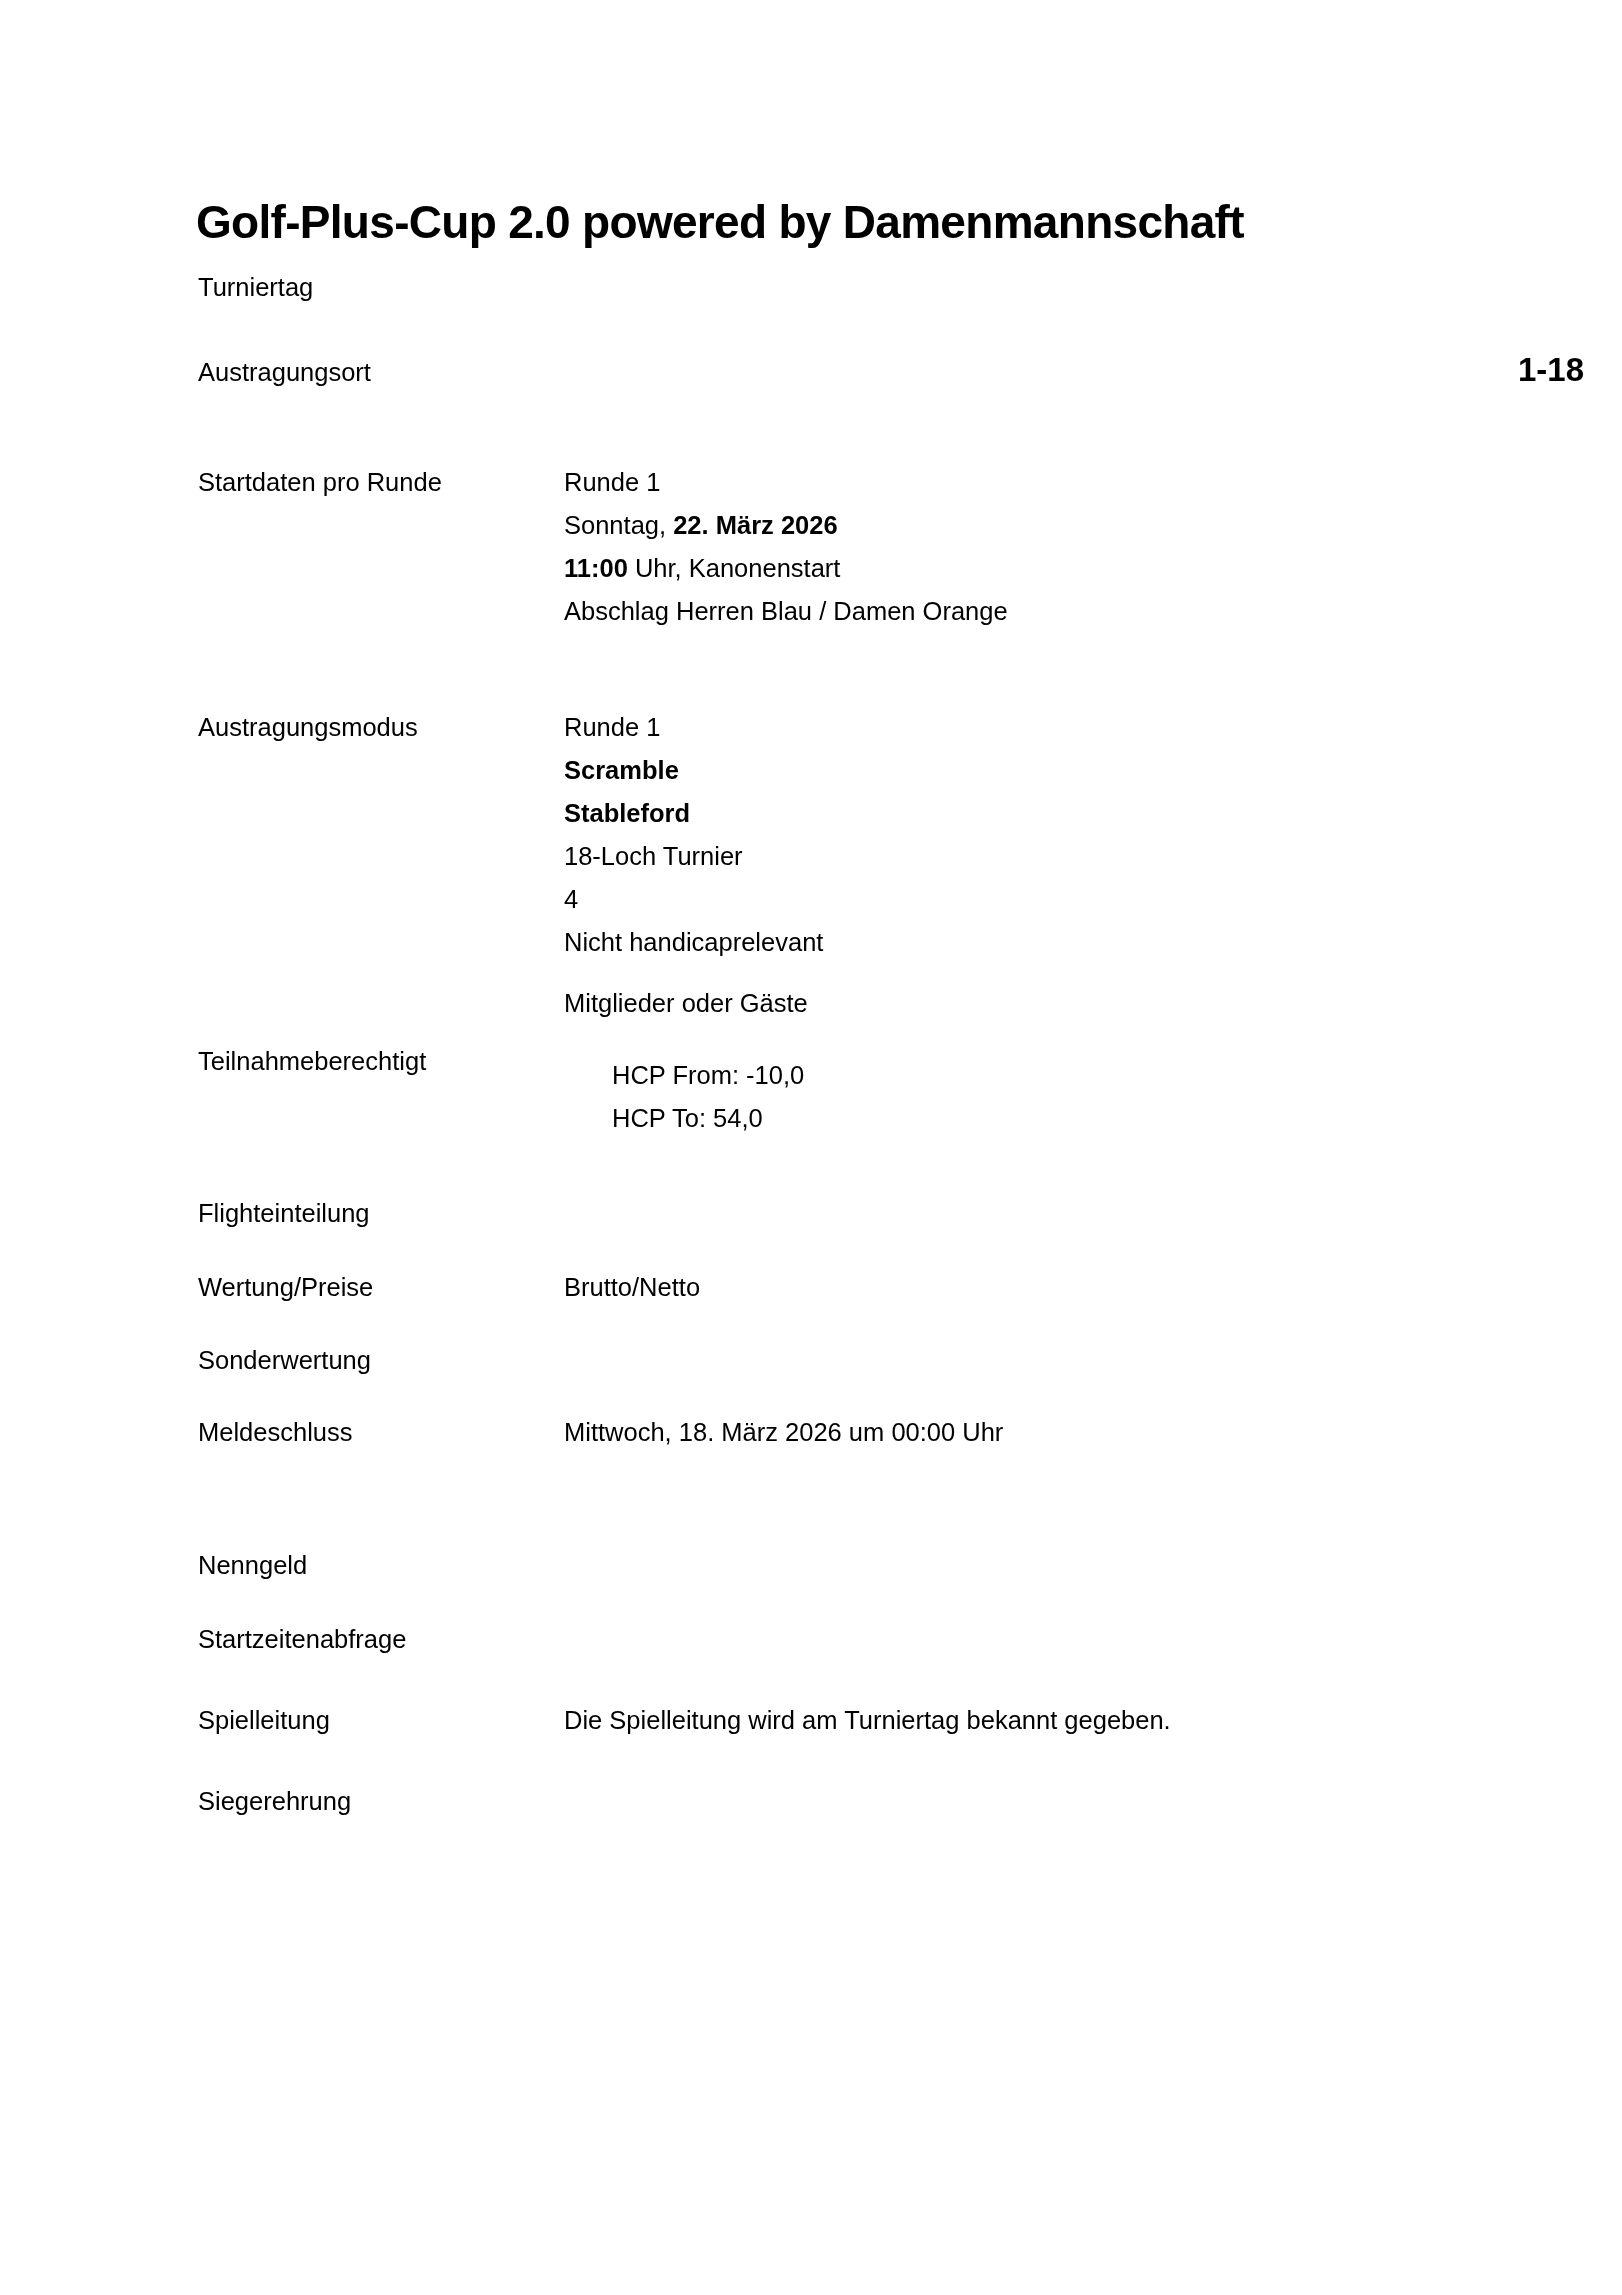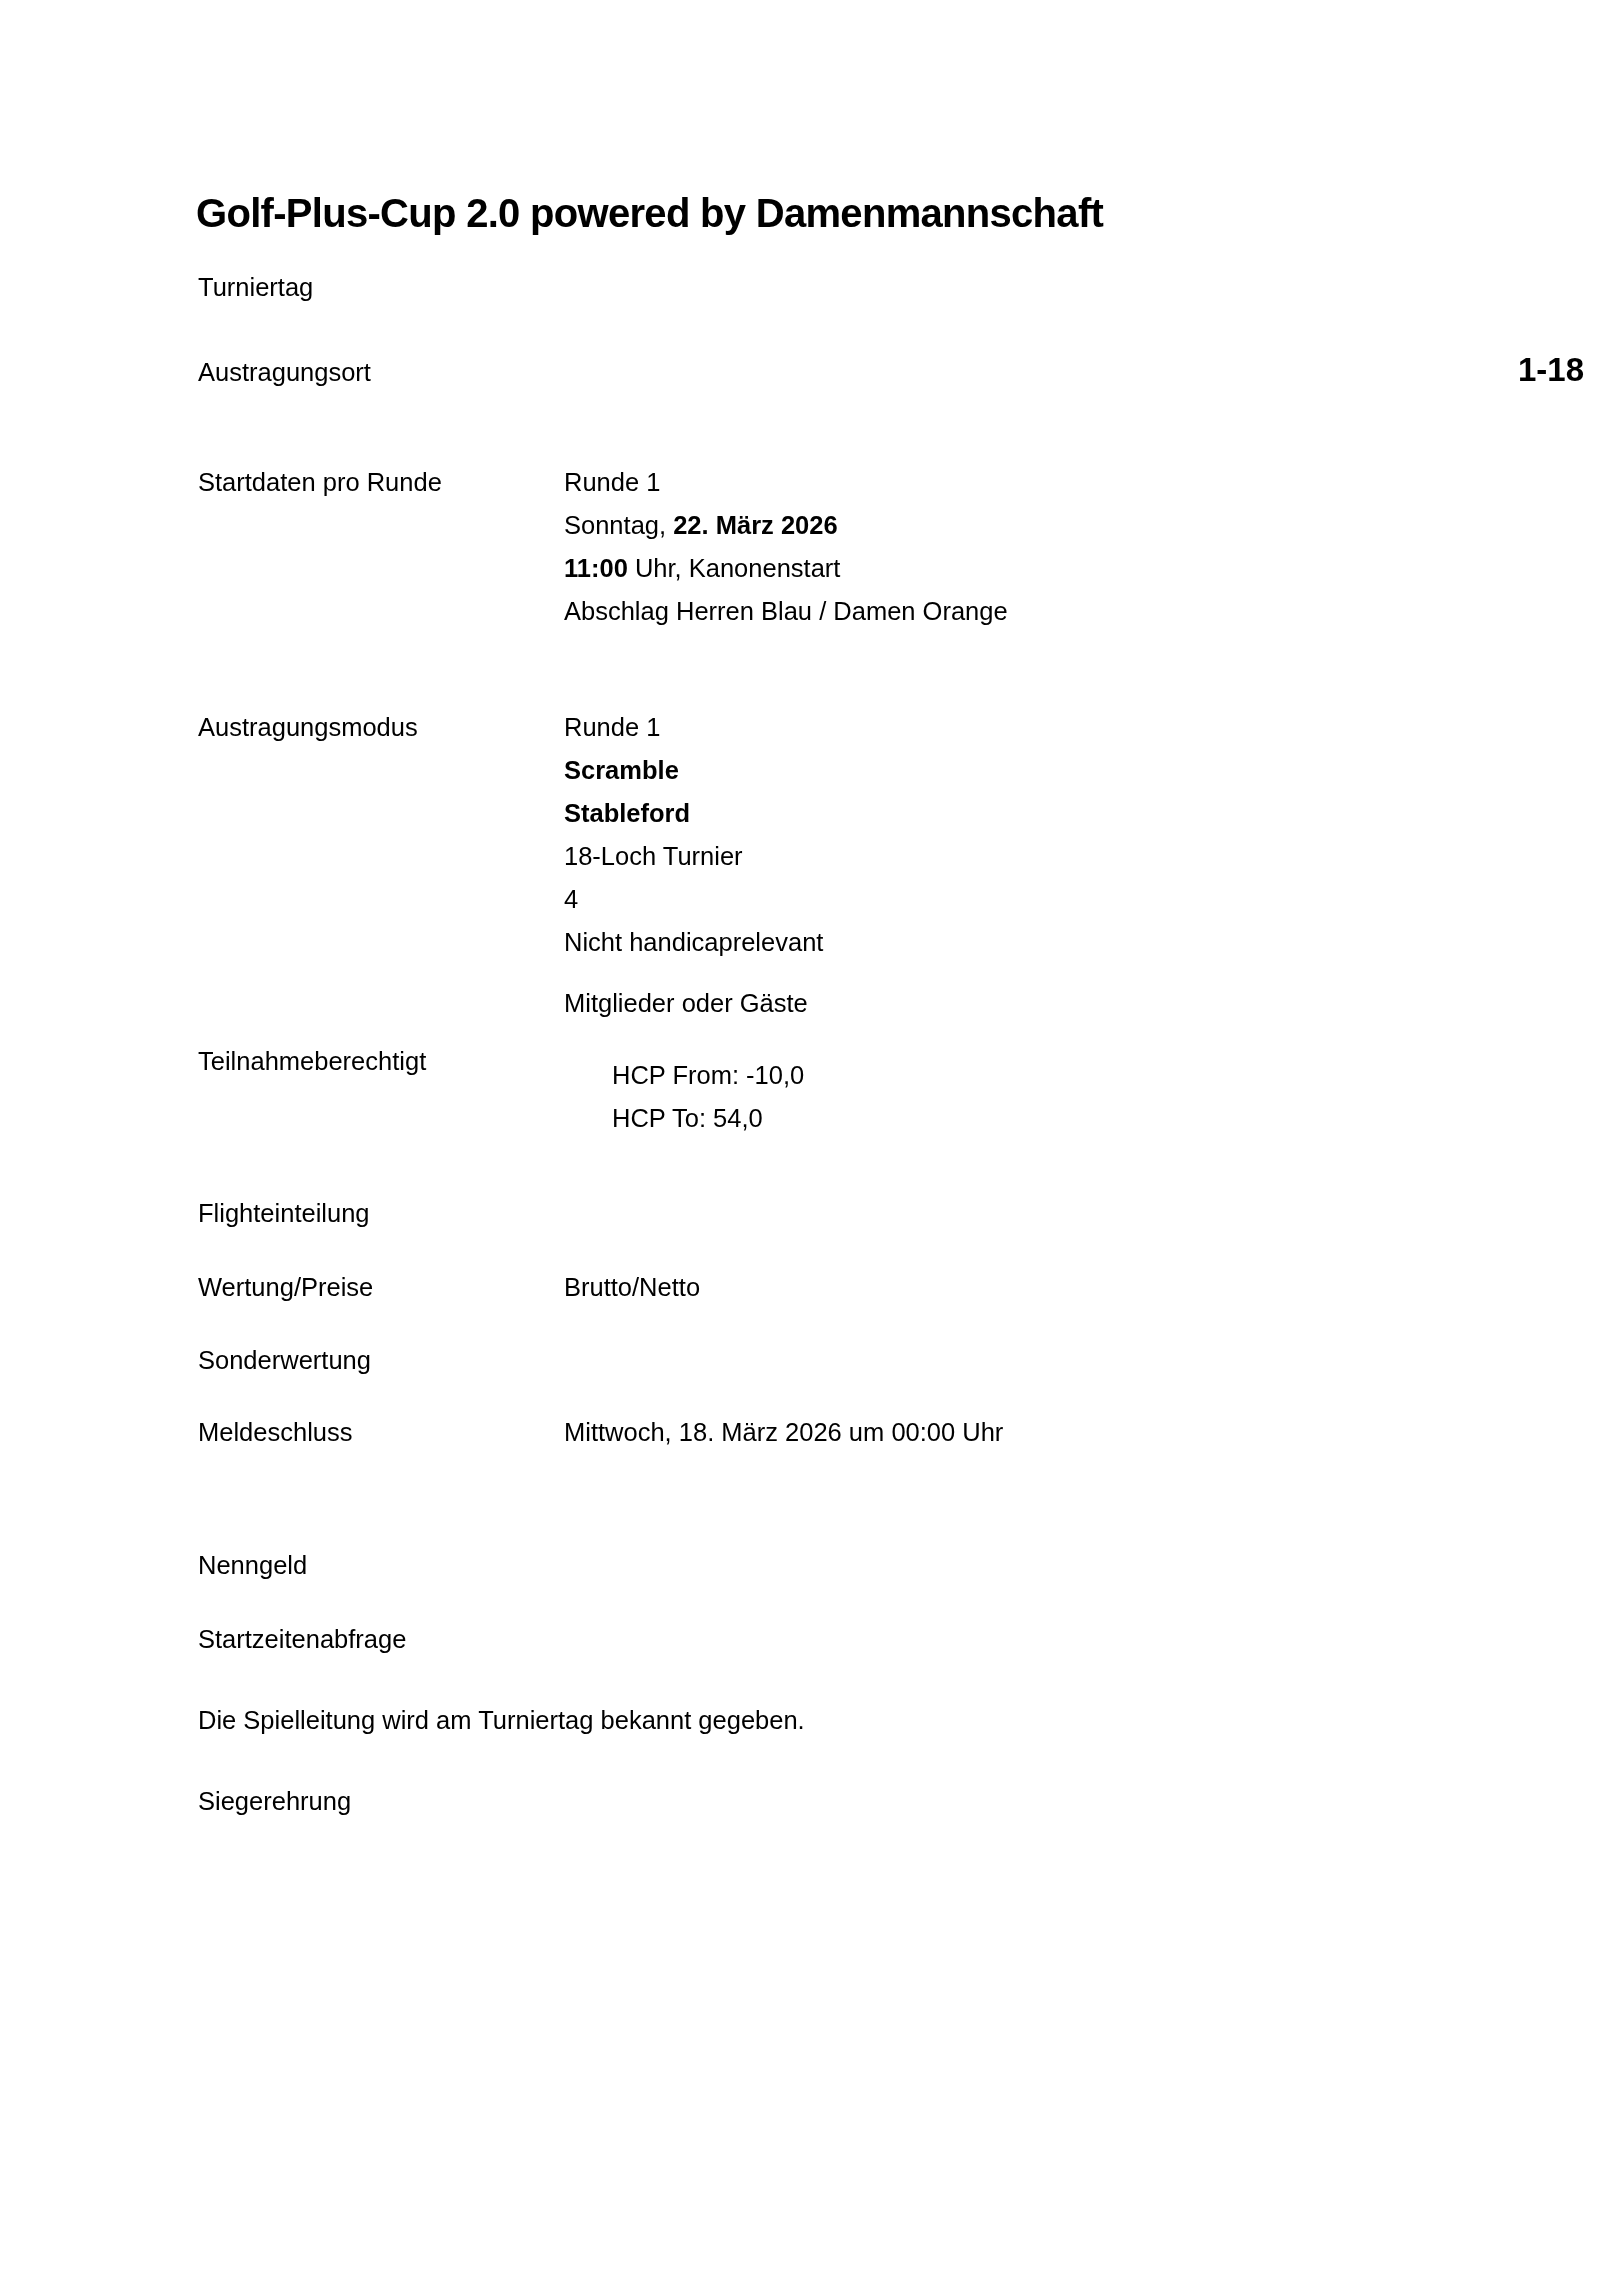--- a/index.html
+++ b/index.html
@@ -12,21 +12,21 @@
     height: 2295px;
     position: relative;
     font-family: "Liberation Sans", sans-serif;
     color: #000000;
     overflow: hidden;
   }
   .page-title {
     position: absolute;
     left: 196px;
     top: 164px;
-    font-size: 40px;
+    font-size: 46px;
     font-weight: 700;
     letter-spacing: -0.7px;
     white-space: nowrap;
   }
   .row {
     position: absolute;
     left: 198px;
     right: 39px;
     display: flex;
     align-items: baseline;
@@ -135,19 +135,20 @@
 
 <div class="row" id="row-nenngeld">
   <div class="label">Nenngeld</div>
 </div>
 
 <div class="row" id="row-startzeiten">
   <div class="label">Startzeitenabfrage</div>
 </div>
 
 <div class="row" id="row-spielleitung">
+  <div class="label">Spielleitung</div>
   <div class="value">Die Spielleitung wird am Turniertag bekannt gegeben.</div>
 </div>
 
 <div class="row" id="row-siegerehrung">
   <div class="label">Siegerehrung</div>
 </div>
 
 
 </body></html>

